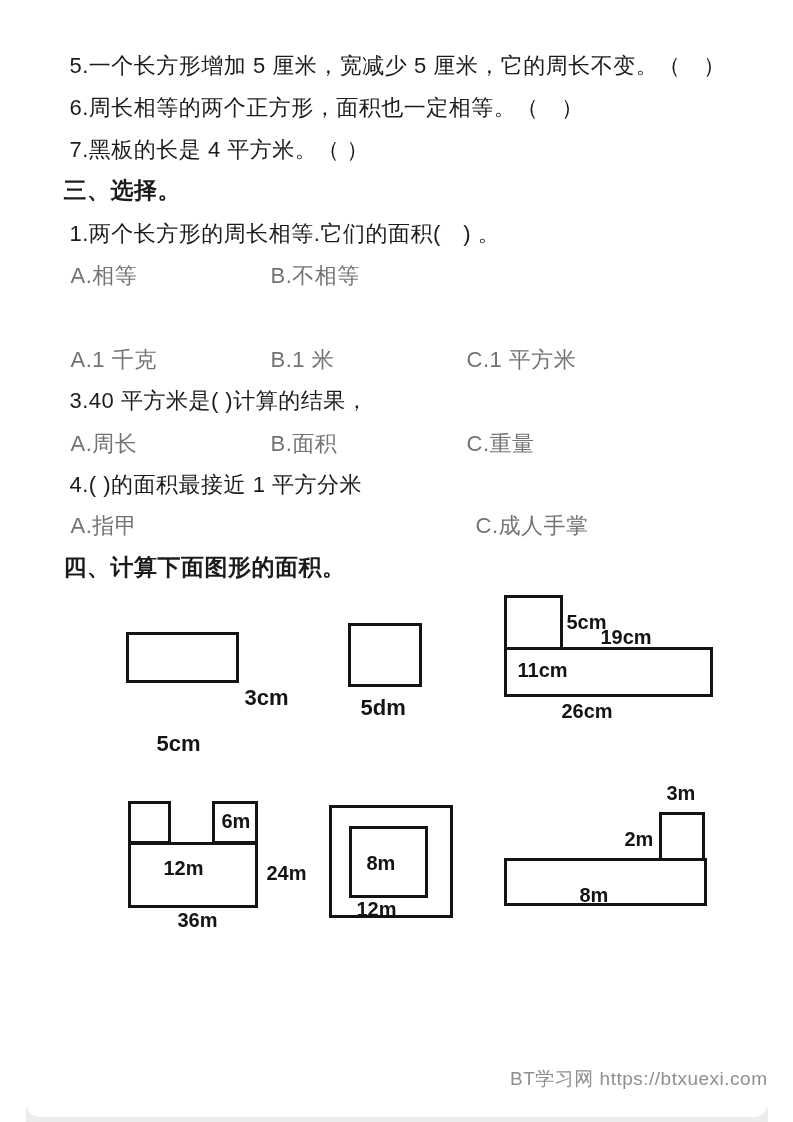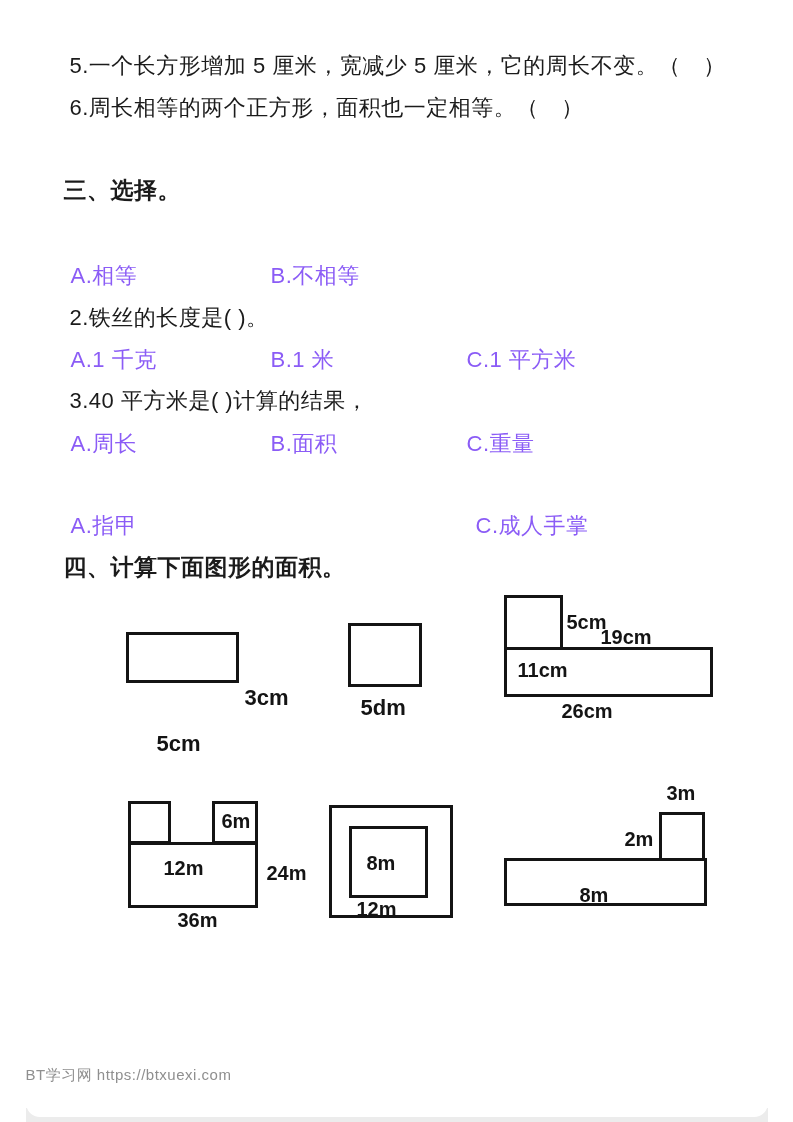--- a/index.html
+++ b/index.html
@@ -7,57 +7,59 @@
   body { font-family:"Liberation Sans","DejaVu Sans",sans-serif; }
   .page {
     position:relative; width:742px; height:1122px; margin:0 auto;
     background:#ffffff; overflow:hidden; color:#1b1b1b;
   }
   .line {
     position:absolute; left:44px; font-size:22px; line-height:27px;
     color:#1b1b1b; white-space:nowrap; letter-spacing:0.5px;
   }
   .sec-title { left:38px; font-weight:700; font-size:23px; }
-  .opt { position:absolute; font-size:22px; line-height:27px; color:#8b5cf6; white-space:nowrap; letter-spacing:0.5px; }
+  .opt { position:absolute; font-size:22px; line-height:27px; color:#737373; white-space:nowrap; letter-spacing:0.5px; }
   .shape { position:absolute; border:3px solid #141414; background:transparent; }
   .fig-label {
     position:absolute; font-weight:700; color:#141414;
     font-size:20px; line-height:22px; white-space:nowrap;
   }
   .fig-label.big { font-size:22px;margin-top:45px; }
   .footer {
-    position:absolute; left:0; top:1066px; width:100%; text-align:left;
-    font-size:15px; color:#8f8f8f; letter-spacing:0.5px;
+    position:absolute; left:0; top:1066px; width:100%; text-align:right;
+    font-size:19px; color:#8f8f8f; letter-spacing:0.5px;
   }
   .edge-bg { position:absolute; left:0; right:0; bottom:0; height:14px; background:#ececec; }
   .sheet-bottom { position:absolute; left:0; right:0; bottom:5px; height:22px; background:#ffffff; border-radius:0 0 14px 14px; }
 </style>
 </head>
 <body>
 
 <div class="page">
 
   <div class="line" style="top:52px">5.一个长方形增加 5 厘米，宽减少 5 厘米，它的周长不变。（　）</div>
   <div class="line" style="top:94px">6.周长相等的两个正方形，面积也一定相等。（　）</div>
+  <div class="line" style="top:136px">7.黑板的长是 4 平方米。（ ）</div>
 
   <div class="line sec-title" style="top:177px">三、选择。</div>
 
+  <div class="line" style="top:220px">1.两个长方形的周长相等.它们的面积(　) 。</div>
   <div class="opt" style="top:262px;left:45px">A.相等</div>
   <div class="opt" style="top:262px;left:245px">B.不相等</div>
 
-  <div class="line" style="top:304px">2.铁丝的长度是( )。</div>
   <div class="opt" style="top:346px;left:45px">A.1 千克</div>
   <div class="opt" style="top:346px;left:245px">B.1 米</div>
   <div class="opt" style="top:346px;left:441px">C.1 平方米</div>
 
   <div class="line" style="top:387px">3.40 平方米是( )计算的结果，</div>
   <div class="opt" style="top:430px;left:45px">A.周长</div>
   <div class="opt" style="top:430px;left:245px">B.面积</div>
   <div class="opt" style="top:430px;left:441px">C.重量</div>
 
+  <div class="line" style="top:471px">4.( )的面积最接近 1 平方分米</div>
   <div class="opt" style="top:512px;left:45px">A.指甲</div>
   <div class="opt" style="top:512px;left:450px">C.成人手掌</div>
 
   <div class="line sec-title" style="top:554px">四、计算下面图形的面积。</div>
 
   <div>
     <div class="shape" style="left:100px;top:632px;width:113px;height:51px"></div>
     <div class="fig-label big" style="left:219px;top:642px">3cm</div>
     <div class="fig-label big" style="left:131px;top:688px">5cm</div>
   </div>

